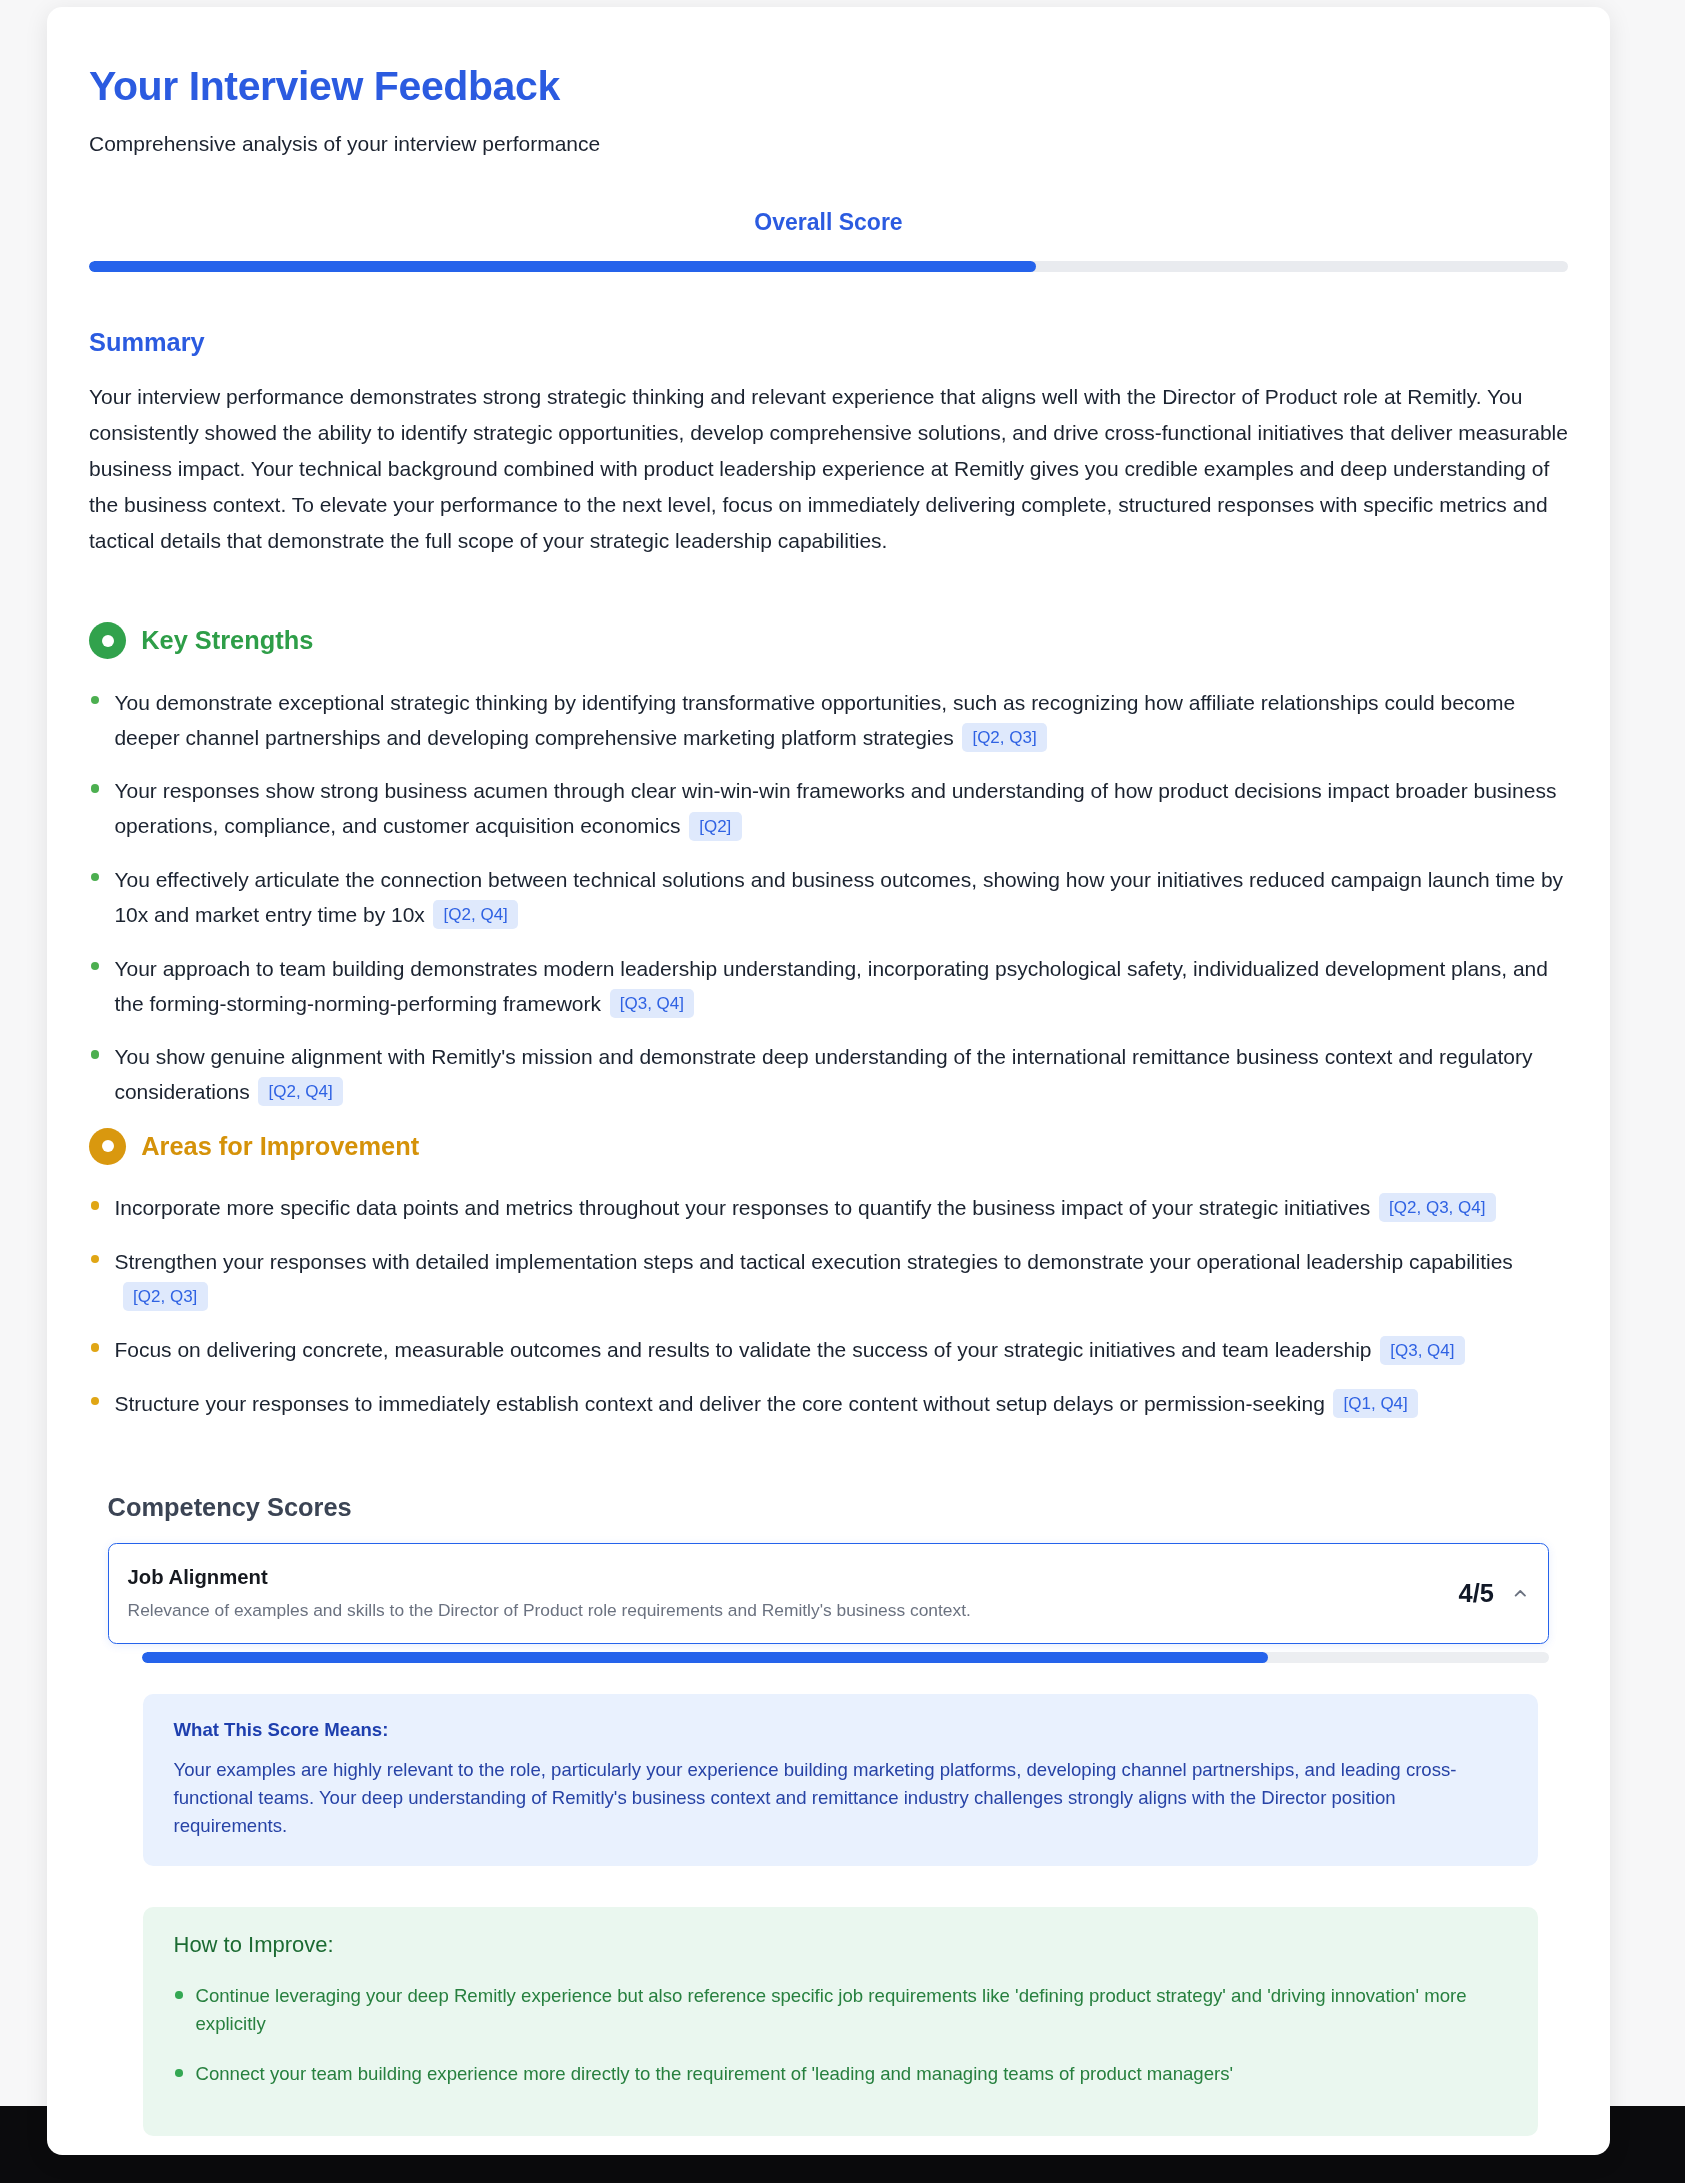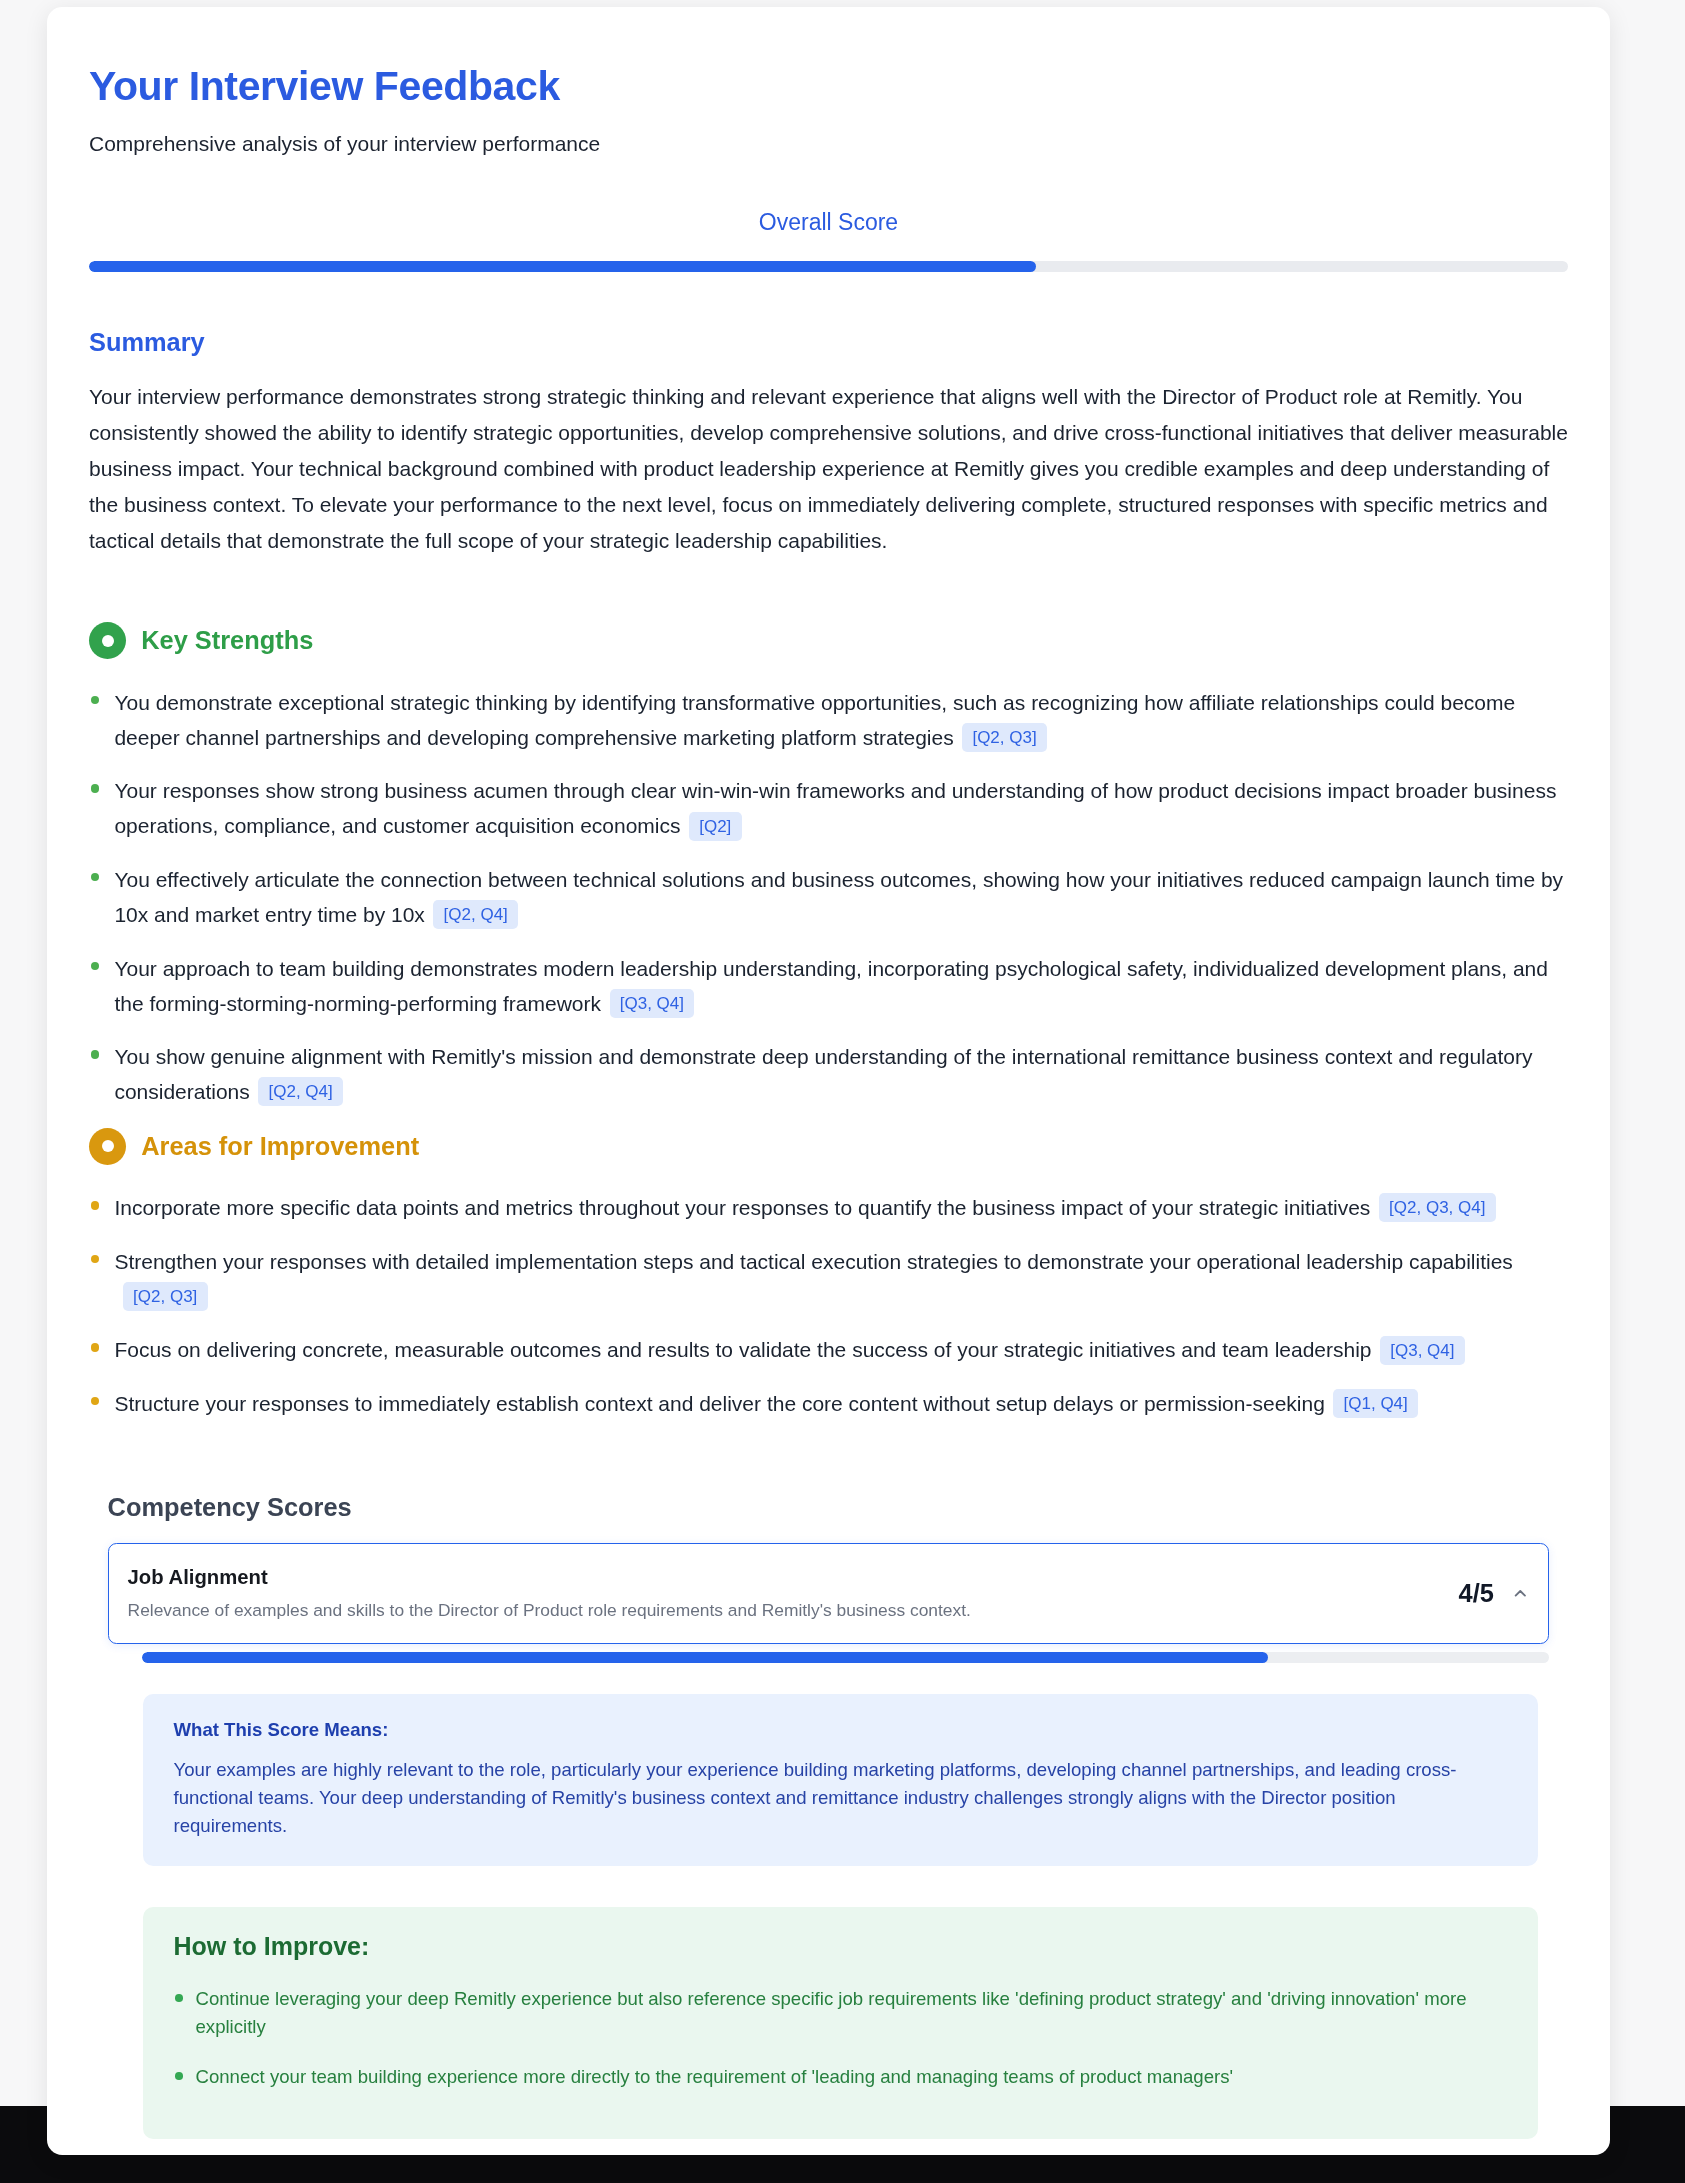--- a/index.html
+++ b/index.html
@@ -17,21 +17,21 @@
     box-shadow:0 5.1px 24px rgba(0,0,0,.09);
     padding:56px 42px 0 42px; overflow:hidden;
   }
 
   
   .page-title { color:#2b5be0; font-size:41px; font-weight:bold; line-height:1.15; letter-spacing:-0.4px; }
   .page-subtitle { margin-top:22px; color:#1c2330; font-size:21px; }
 
   
   .overall { margin-top:53px; text-align:center; }
-  .overall-label { color:#2b5be0; font-size:23px; font-weight:normal; }
+  .overall-label { color:#2b5be0; font-size:23px; font-weight:bold; }
   .overall-score { color:#2b5be0; font-size:49px; font-weight:bold; margin-top:10.2px; letter-spacing:-0.8px; }
   .progress-track { margin-top:25.4px; width:100%; height:11px; background:#e9ebef; border-radius:6.8px; overflow:hidden; }
   .progress-fill  { height:100%; background:#2563eb; border-radius:6.8px; }
 
   
   .summary-heading { margin-top:56px; color:#2b5be0; font-size:25.4px; font-weight:bold; }
   .summary-text { margin-top:22px; color:#1b2330; font-size:21px; line-height:36px; }
 
   
   .columns { margin-top:63px; display:grid; grid-template-columns:1fr; column-gap:54px; align-items:start; }
@@ -77,21 +77,21 @@
 
   .meaning-box {
     margin:30.5px 30.5px 0 54px; background:#e9f1fe; border-radius:10.2px; padding:25.4px 30.5px;
   }
   .meaning-heading { color:#1e3fae; font-size:18.6px; font-weight:bold; }
   .meaning-text { margin-top:15.2px; color:#2743a6; font-size:18.6px; line-height:28px; }
 
   .improve-box {
     margin:41px 30.5px 0 54px; background:#eaf7ef; border-radius:10.2px; padding:25.4px 30.5px;
   }
-  .improve-heading { color:#1c6b33; font-size:25px; font-weight:bold; }
+  .improve-heading { color:#1c6b33; font-size:22px; font-weight:normal; }
   ul.improve-list { list-style:none; margin:24px 0 0 0; padding:0; }
   ul.improve-list li { position:relative; padding-left:22px; color:#27803f; font-size:18.6px; line-height:28px; margin-bottom:22px; }
   ul.improve-list li .pt-dot { position:absolute; left:1.7px; top:9.3px; width:7.6px; height:7.6px; border-radius:50%; background:#34a853; }
 </style>
 </head>
 <body>
 
 <div class="viewport">
   <div class="page-bg"></div>
 

